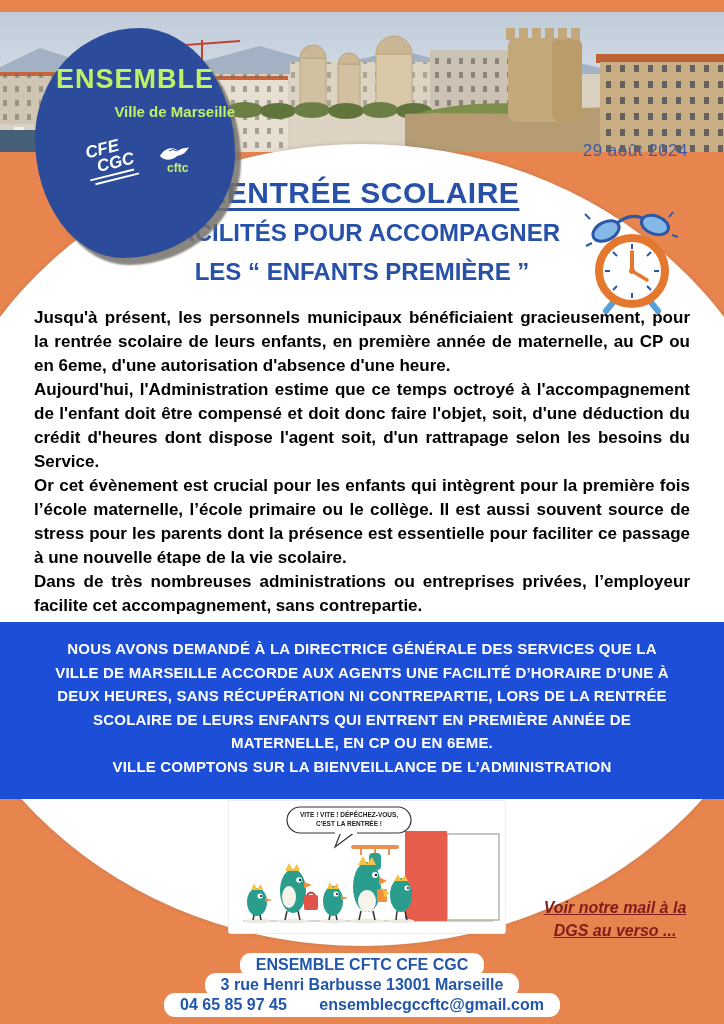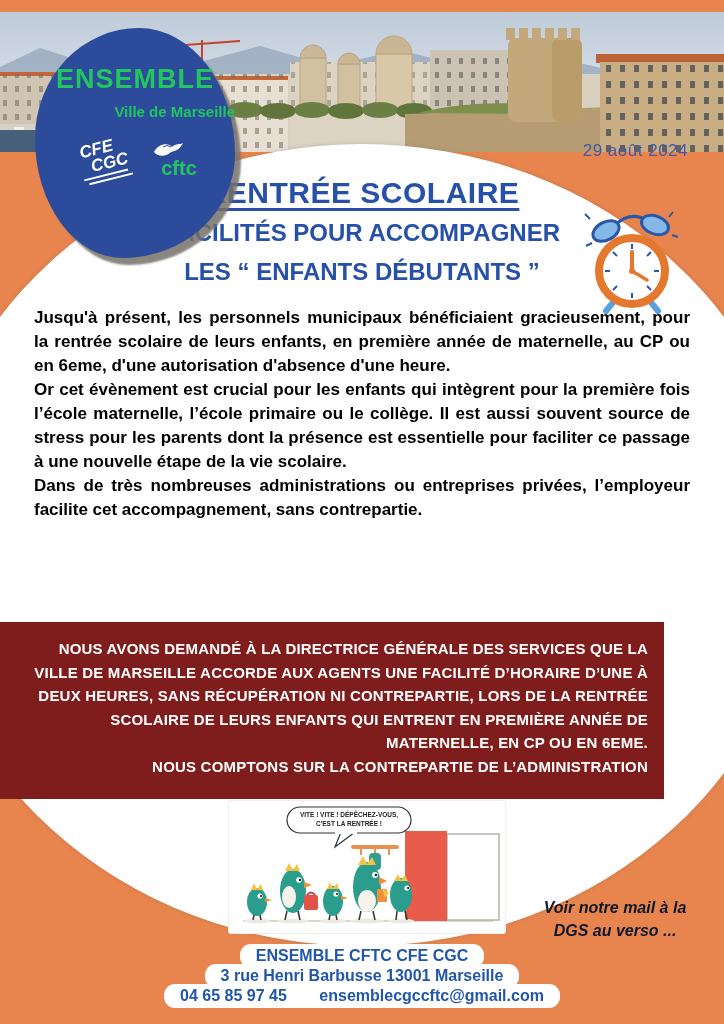--- a/index.html
+++ b/index.html
@@ -8,57 +8,57 @@
         background:#E8854E;font-family:"Liberation Sans","DejaVu Sans",sans-serif;}
   
   .photo{position:absolute;left:0;top:12px;width:724px;height:140px;z-index:1;}
   .photo svg{display:block;}
   
   .ellipse{position:absolute;left:-78px;top:144px;width:880px;height:802px;background:#fff;
            border-radius:50%;z-index:2;box-shadow:0 0 4px rgba(90,90,90,.25);}
   
   .blob{position:absolute;left:35px;top:28px;width:200px;height:230px;z-index:5;
         background:#2C4B9B;border-radius:52% 48% 56% 44%/48% 55% 45% 52%;
-        box-shadow:6px 7px 2px rgba(116,113,105,.85);color:#22c55e;text-align:center;}
+        box-shadow:6px 7px 2px rgba(116,113,105,.85);color:#bef264;text-align:center;}
   .blob .org{margin-top:36px;font-size:27px;font-weight:bold;letter-spacing:1px;}
   .blob .org-sub{margin-top:8px;font-size:15px;font-weight:bold;text-align:right;}
   .blob .logos{margin-top:14px;display:flex;justify-content:center;align-items:center;gap:16px;}
   .cftc-wrap{display:flex;flex-direction:column;align-items:flex-start;}
-  .cftc-wrap .cftc-label{font-size:20px;font-weight:bold;margin-left:10px;margin-top:-2px;}
+  .cftc-wrap .cftc-label{font-size:12px;font-weight:bold;margin-left:10px;margin-top:-2px;}
   
   .date{position:absolute;top:141px;right:36px;z-index:4;color:#4459A5;font-size:17px;
         font-weight:normal;letter-spacing:.5px;text-align:right;}
   
   .titleblock{position:absolute;left:0;top:176px;width:724px;text-align:center;z-index:3;
               color:#2750A8;}
   .titleblock h1{margin:0;font-size:30px;font-weight:bold;letter-spacing:.5px;
                  text-decoration:underline;text-decoration-thickness:2.5px;text-underline-offset:5px;}
   .titleblock .sub{font-size:24px;font-weight:bold;margin-top:7px;line-height:1.35;}
   .clock{position:absolute;left:576px;top:208px;z-index:4;}
   
   .bodytext{position:absolute;left:34px;top:306px;width:656px;z-index:3;color:#000000;}
   .bodytext p{margin:0;font-size:17px;font-weight:bold;line-height:24px;text-align:justify;}
   
-  .banner{position:absolute;left:0;top:622px;width:664px;height:177px;background:#7f1d1d;
-          z-index:3;color:#fff;text-align:right;}
+  .banner{position:absolute;left:0;top:622px;width:724px;height:177px;background:#1d4ed8;
+          z-index:3;color:#fff;text-align:center;}
   .banner p{margin:0 auto;width:632px;font-size:15px;font-weight:bold;line-height:23.5px;
             letter-spacing:.2px;}
   .banner p.first{padding-top:15px;}
   
   .illo{position:absolute;left:228px;top:800px;width:276px;height:132px;background:#fff;
         z-index:3;border:1px solid #efeeec;border-radius:3px;}
   
-  .verso{position:absolute;left:520px;top:896px;width:190px;z-index:3;color:#0f172a;
-         font-size:16px;font-weight:bold;font-style:italic;text-align:center;line-height:1.45;}
+  .verso{position:absolute;left:520px;top:896px;width:190px;z-index:3;color:#7f1d1d;
+         font-size:16px;font-weight:bold;font-style:italic;text-align:center;line-height:1.45;text-decoration:underline;}
   
   .footer{position:absolute;left:0;top:944px;width:724px;z-index:4;display:flex;
           flex-direction:column;align-items:center;}
   .pill{background:#fff;color:#2156A8;font-size:16px;font-weight:bold;line-height:22px;
         padding:1px 16px;border-radius:11px;margin-top:-4px;white-space:nowrap;}
-  .pill:first-child{margin-top:0;}
+  .pill:first-child{margin-top:9px;}
   .pill .email{margin-left:28px;}
 </style>
 </head>
 <body>
 
 <div class="page">
 
   <div class="photo">
     <svg width="724" height="140" viewBox="0 0 724 140" preserveAspectRatio="none">
       <defs>
@@ -150,21 +150,21 @@
           <path d="M12 6 Q16 3 20 6" stroke="#2C4B9B" stroke-width="1" fill="none"></path>
         </svg>
         <div class="cftc-label">cftc</div>
       </div>
     </div>
   </div>
 
   <div class="titleblock">
     <h1>RENTRÉE SCOLAIRE</h1>
     <div class="sub">FACILITÉS POUR ACCOMPAGNER</div>
-    <div class="sub">LES “ ENFANTS DÉBUTANTS ”</div>
+    <div class="sub">LES “ ENFANTS PREMIÈRE ”</div>
   </div>
 
   <svg class="clock" width="112" height="108" viewBox="0 0 110 108">
     <line x1="13" y1="11" x2="8" y2="6" stroke="#2b57a8" stroke-width="2"></line>
     <line x1="15" y1="35" x2="9" y2="38" stroke="#2b57a8" stroke-width="2"></line>
     <line x1="92" y1="9" x2="96" y2="4" stroke="#2b57a8" stroke-width="2"></line>
     <line x1="95" y1="27" x2="101" y2="29" stroke="#2b57a8" stroke-width="2"></line>
     <path d="M38 17 Q54 2 71 13" stroke="#2b57a8" stroke-width="3" fill="none"></path>
     <ellipse cx="29" cy="23" rx="14" ry="9" transform="rotate(-28 29 23)" fill="#85b8e6" stroke="#2b57a8" stroke-width="3"></ellipse>
     <ellipse cx="78" cy="17" rx="14" ry="9" transform="rotate(20 78 17)" fill="#85b8e6" stroke="#2b57a8" stroke-width="3"></ellipse>
@@ -181,27 +181,28 @@
       <line x1="36" y1="82" x2="40" y2="78"></line>
         <line x1="74" y1="82" x2="70" y2="78"></line>
     </g>
     <line x1="55" y1="63" x2="55" y2="44" stroke="#e4782f" stroke-width="4" stroke-linecap="round"></line>
     <line x1="55" y1="63" x2="70" y2="72" stroke="#e4782f" stroke-width="3.5" stroke-linecap="round"></line>
     <circle cx="55" cy="63" r="3" fill="#e4782f"></circle>
   </svg>
 
   <div class="bodytext">
     <p>Jusqu'à présent, les personnels municipaux bénéficiaient gracieusement, pour la rentrée scolaire de leurs enfants, en première année de maternelle, au CP ou en 6eme, d'une autorisation d'absence d'une heure.</p>
+    <p>Aujourd'hui, l'Administration estime que ce temps octroyé à l'accompagnement de l'enfant doit être compensé et doit donc faire l'objet, soit, d'une déduction du crédit d'heures dont dispose l'agent soit, d'un rattrapage selon les besoins du Service.</p>
     <p>Or cet évènement est crucial pour les enfants qui intègrent pour la première fois l’école maternelle, l’école primaire ou le collège. Il est aussi souvent source de stress pour les parents dont la présence est essentielle pour faciliter ce passage à une nouvelle étape de la vie scolaire.</p>
     <p>Dans de très nombreuses administrations ou entreprises privées, l’employeur facilite cet accompagnement, sans contrepartie.</p>
   </div>
 
   <div class="banner">
     <p class="first">NOUS AVONS DEMANDÉ À LA DIRECTRICE GÉNÉRALE DES SERVICES QUE LA VILLE DE MARSEILLE ACCORDE AUX AGENTS UNE FACILITÉ D’HORAIRE D’UNE À DEUX HEURES, SANS RÉCUPÉRATION NI CONTREPARTIE, LORS DE LA RENTRÉE SCOLAIRE DE LEURS ENFANTS QUI ENTRENT EN PREMIÈRE ANNÉE DE MATERNELLE, EN CP OU EN 6EME.</p>
-    <p>NOUS COMPTONS SUR LA CONTREPARTIE DE L’ADMINISTRATION</p>
+    <p>VILLE COMPTONS SUR LA BIENVEILLANCE DE L’ADMINISTRATION</p>
   </div>
 
   <div class="illo">
     <svg width="276" height="132" viewBox="0 0 276 132">
       <line x1="14" y1="120" x2="264" y2="120" stroke="#d9d6cf" stroke-width="2"></line>
 
       <rect x="218" y="33" width="52" height="86" fill="#fff" stroke="#b5b2aa" stroke-width="1.5"></rect>
       <rect x="176" y="30" width="42" height="90" fill="#e85c4c"></rect>
 
       <line x1="124" y1="46" x2="168" y2="46" stroke="#e89150" stroke-width="4" stroke-linecap="round"></line>

